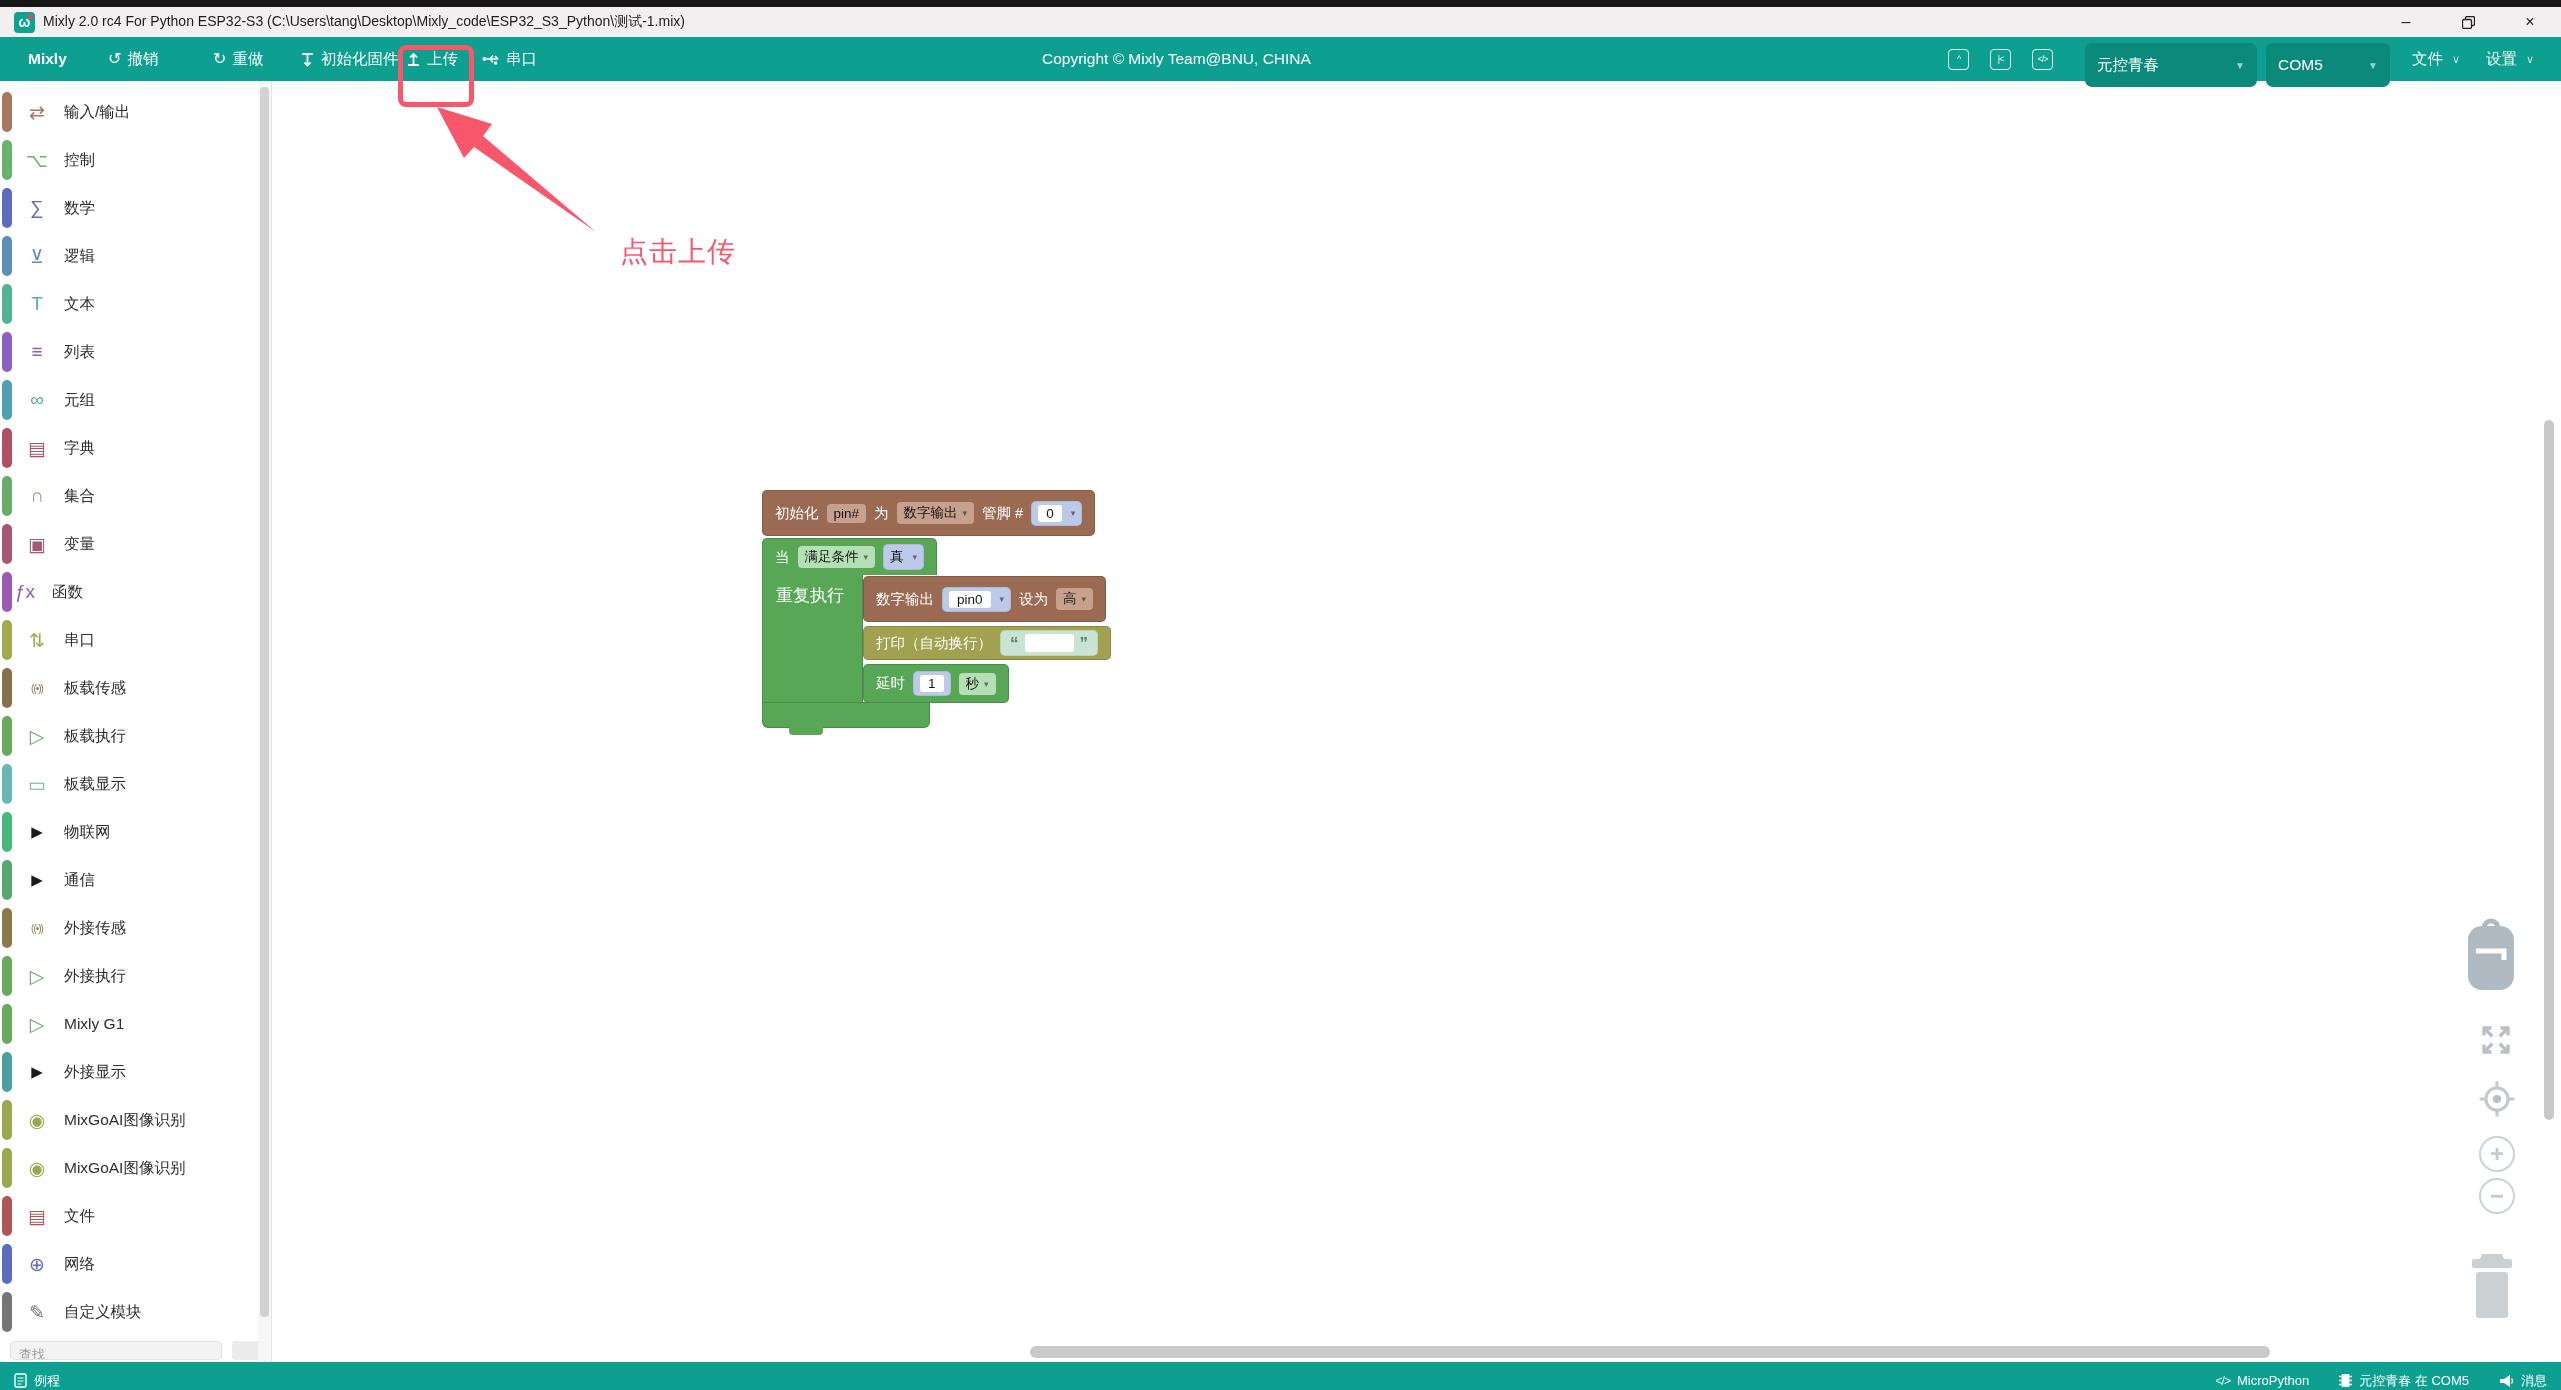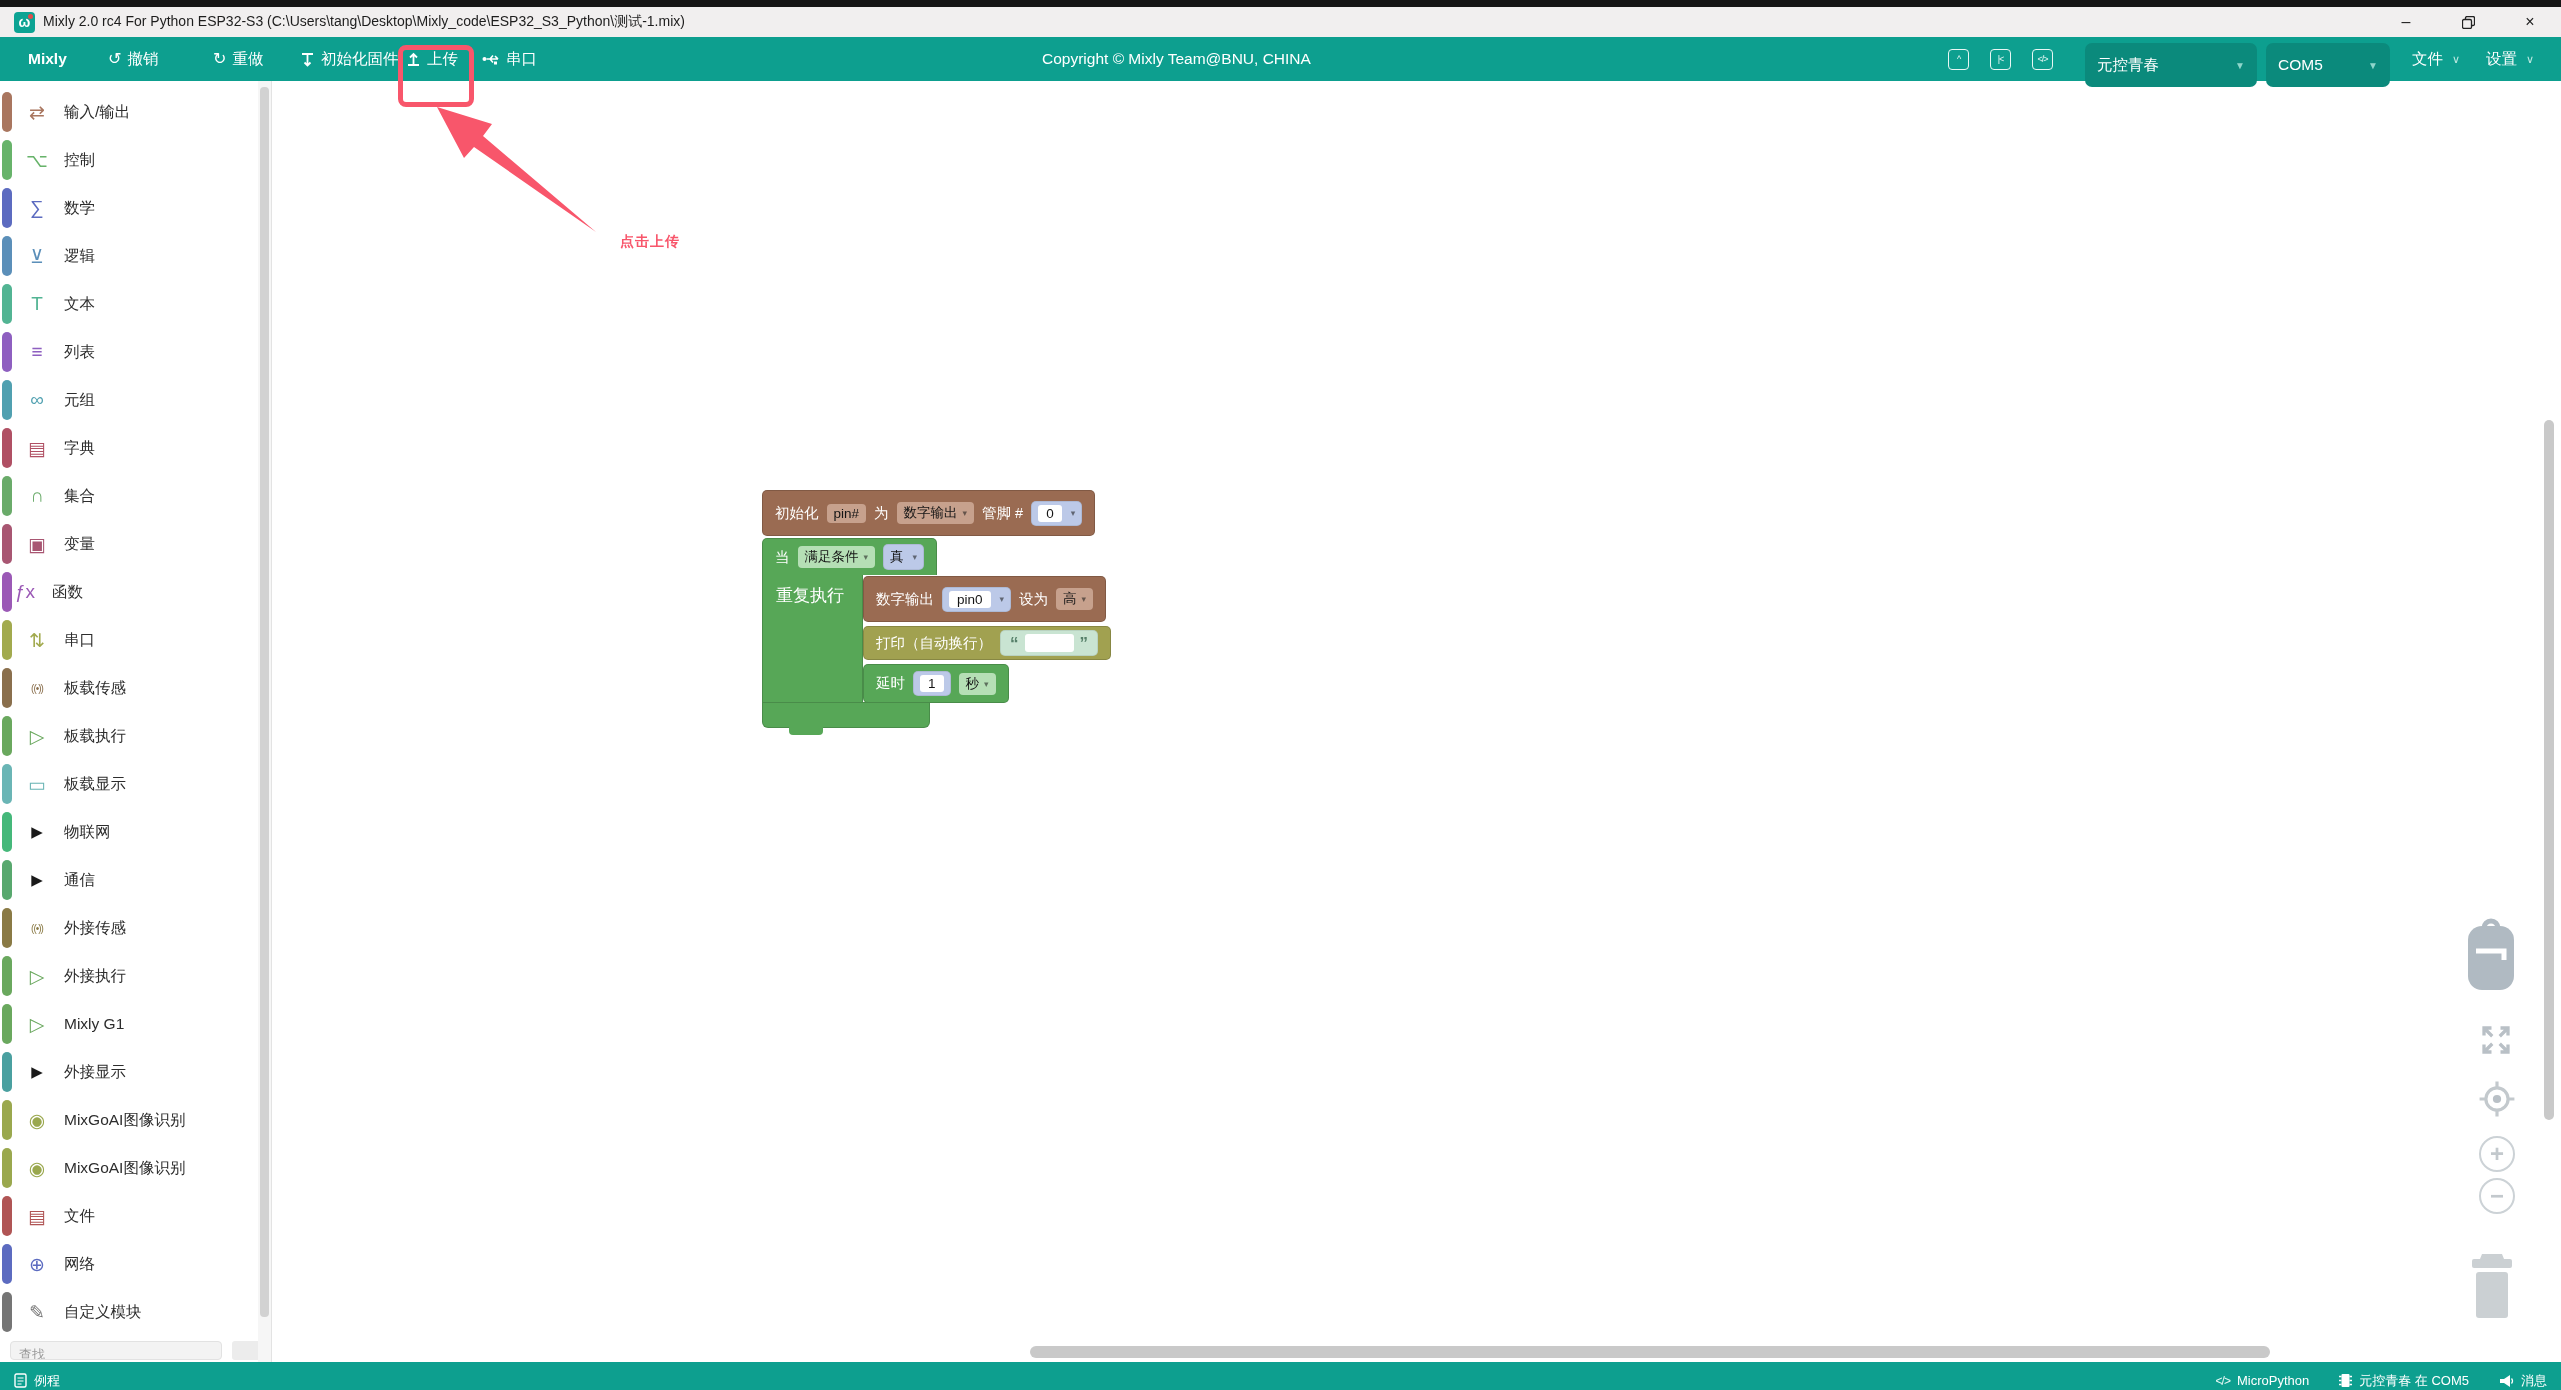--- a/index.html
+++ b/index.html
@@ -66,21 +66,21 @@
   .lav{background:var(--field-lavender);padding:3px 6px;border-radius:5px;display:inline-flex;align-items:center;gap:4px;color:#151515;font-size:13.5px;border:1px solid rgba(0,0,0,.08)}
   .wbox{background:#fff;border-radius:3px;padding:1px 8px;min-width:16px;justify-content:center;display:inline-flex}
   .loopcol{position:absolute;left:762px;top:575px;width:101px;height:128px;background:var(--block-green);border:1px solid rgba(0,0,0,.16);border-top:none;color:#fff;font-size:17px;padding:9px 0 0 13px}
   .loopfoot{position:absolute;left:762px;top:702px;width:168px;height:26px;background:var(--block-green);border:1px solid rgba(0,0,0,.16);border-radius:0 0 6px 6px}
   .loopfoot::after{content:"";position:absolute;left:26px;bottom:-8px;width:34px;height:8px;background:var(--block-green);border-radius:0 0 4px 4px}
   .strblk{background:var(--string-green);border-radius:5px;padding:3px 9px;display:inline-flex;align-items:center;gap:6px;border:1px solid rgba(0,0,0,.08)}
   .q{color:#56806a;font-weight:bold;font-size:17px;line-height:1}
 
   
   .annrect{position:absolute;left:398px;top:45px;width:76px;height:62px;border:5px solid var(--annotation-red);border-radius:8px}
-  .annlabel{position:absolute;left:620px;top:233px;color:var(--annotation-red);font-size:14px;font-weight:700;letter-spacing:1px}
+  .annlabel{position:absolute;left:620px;top:233px;color:var(--annotation-red);font-size:28px;font-weight:400;letter-spacing:1px}
 
   
   .fctl{position:absolute;color:#b9c0c6}
   .circlebtn{width:36px;height:36px;border:2.5px solid #ccd2d6;border-radius:50%;display:flex;align-items:center;justify-content:center;color:#c3c9cd;font-size:24px;font-weight:bold}
 
   
   .hscroll{position:absolute;left:1030px;top:1346px;width:1240px;height:12px;background:#c9c9c9;border-radius:6px}
   .vscroll{position:absolute;left:2544px;top:420px;width:10px;height:700px;background:#c9c9c9;border-radius:5px}
 </style>
 </head>

